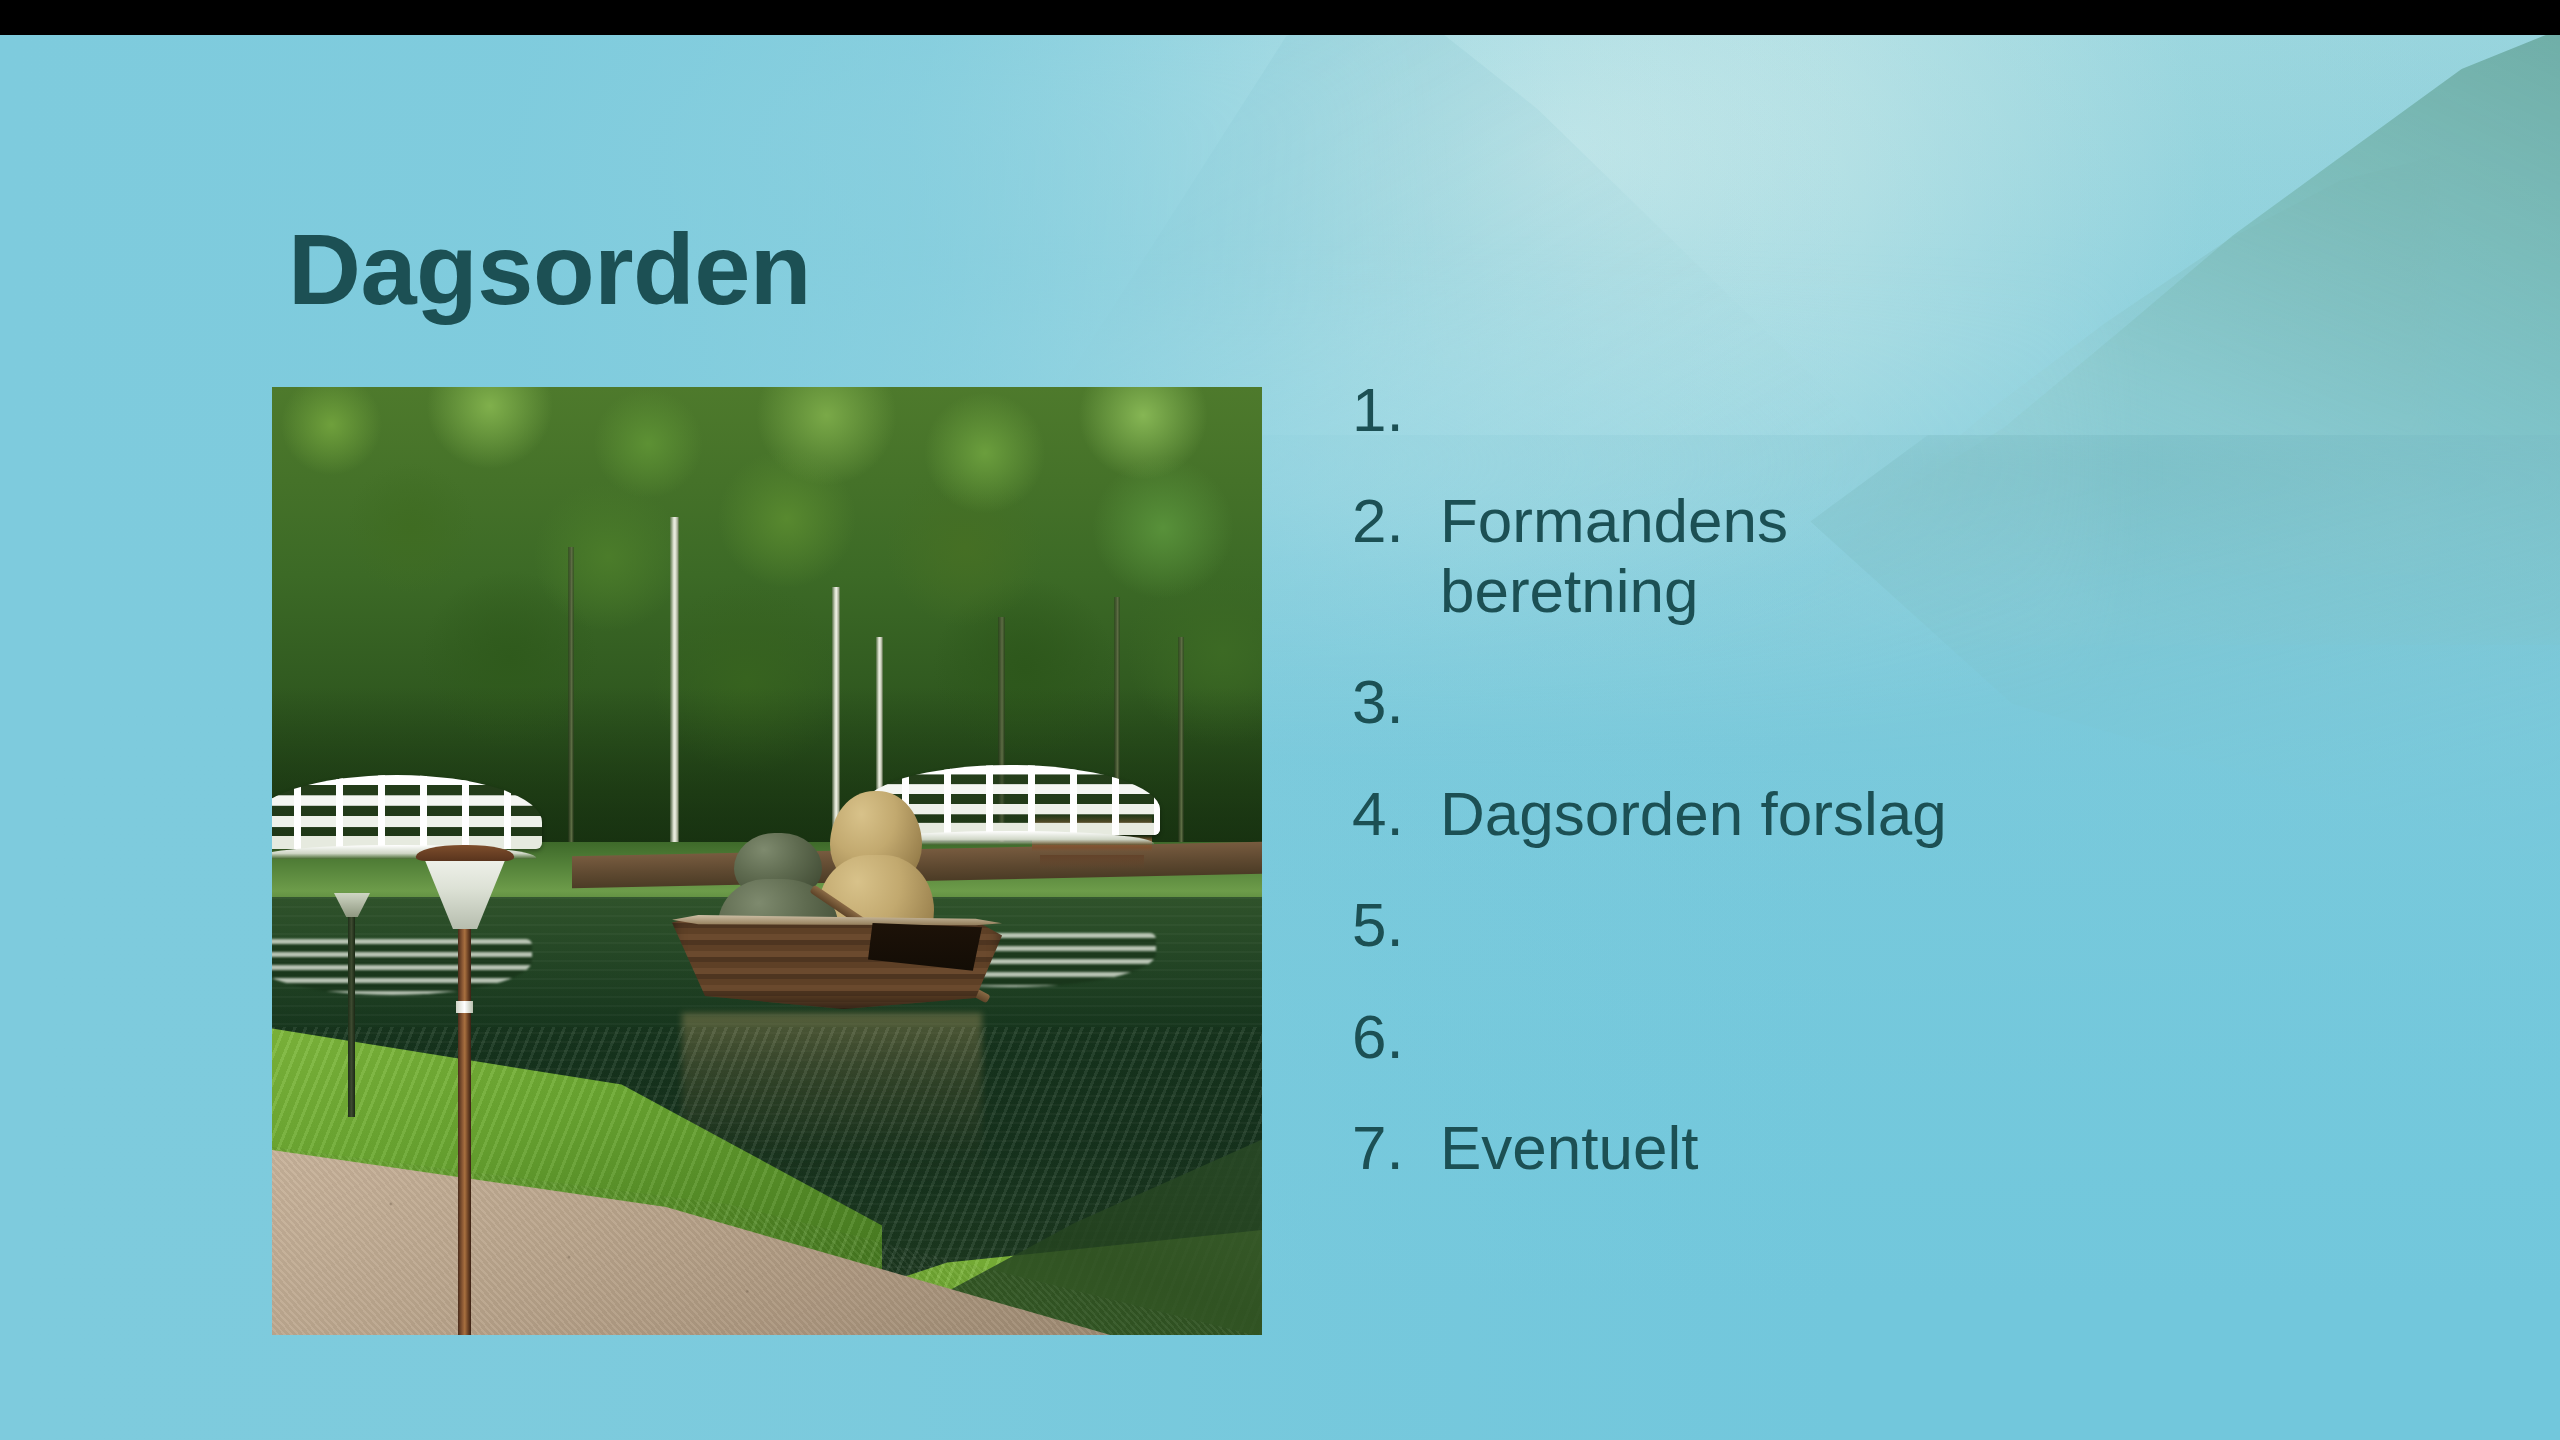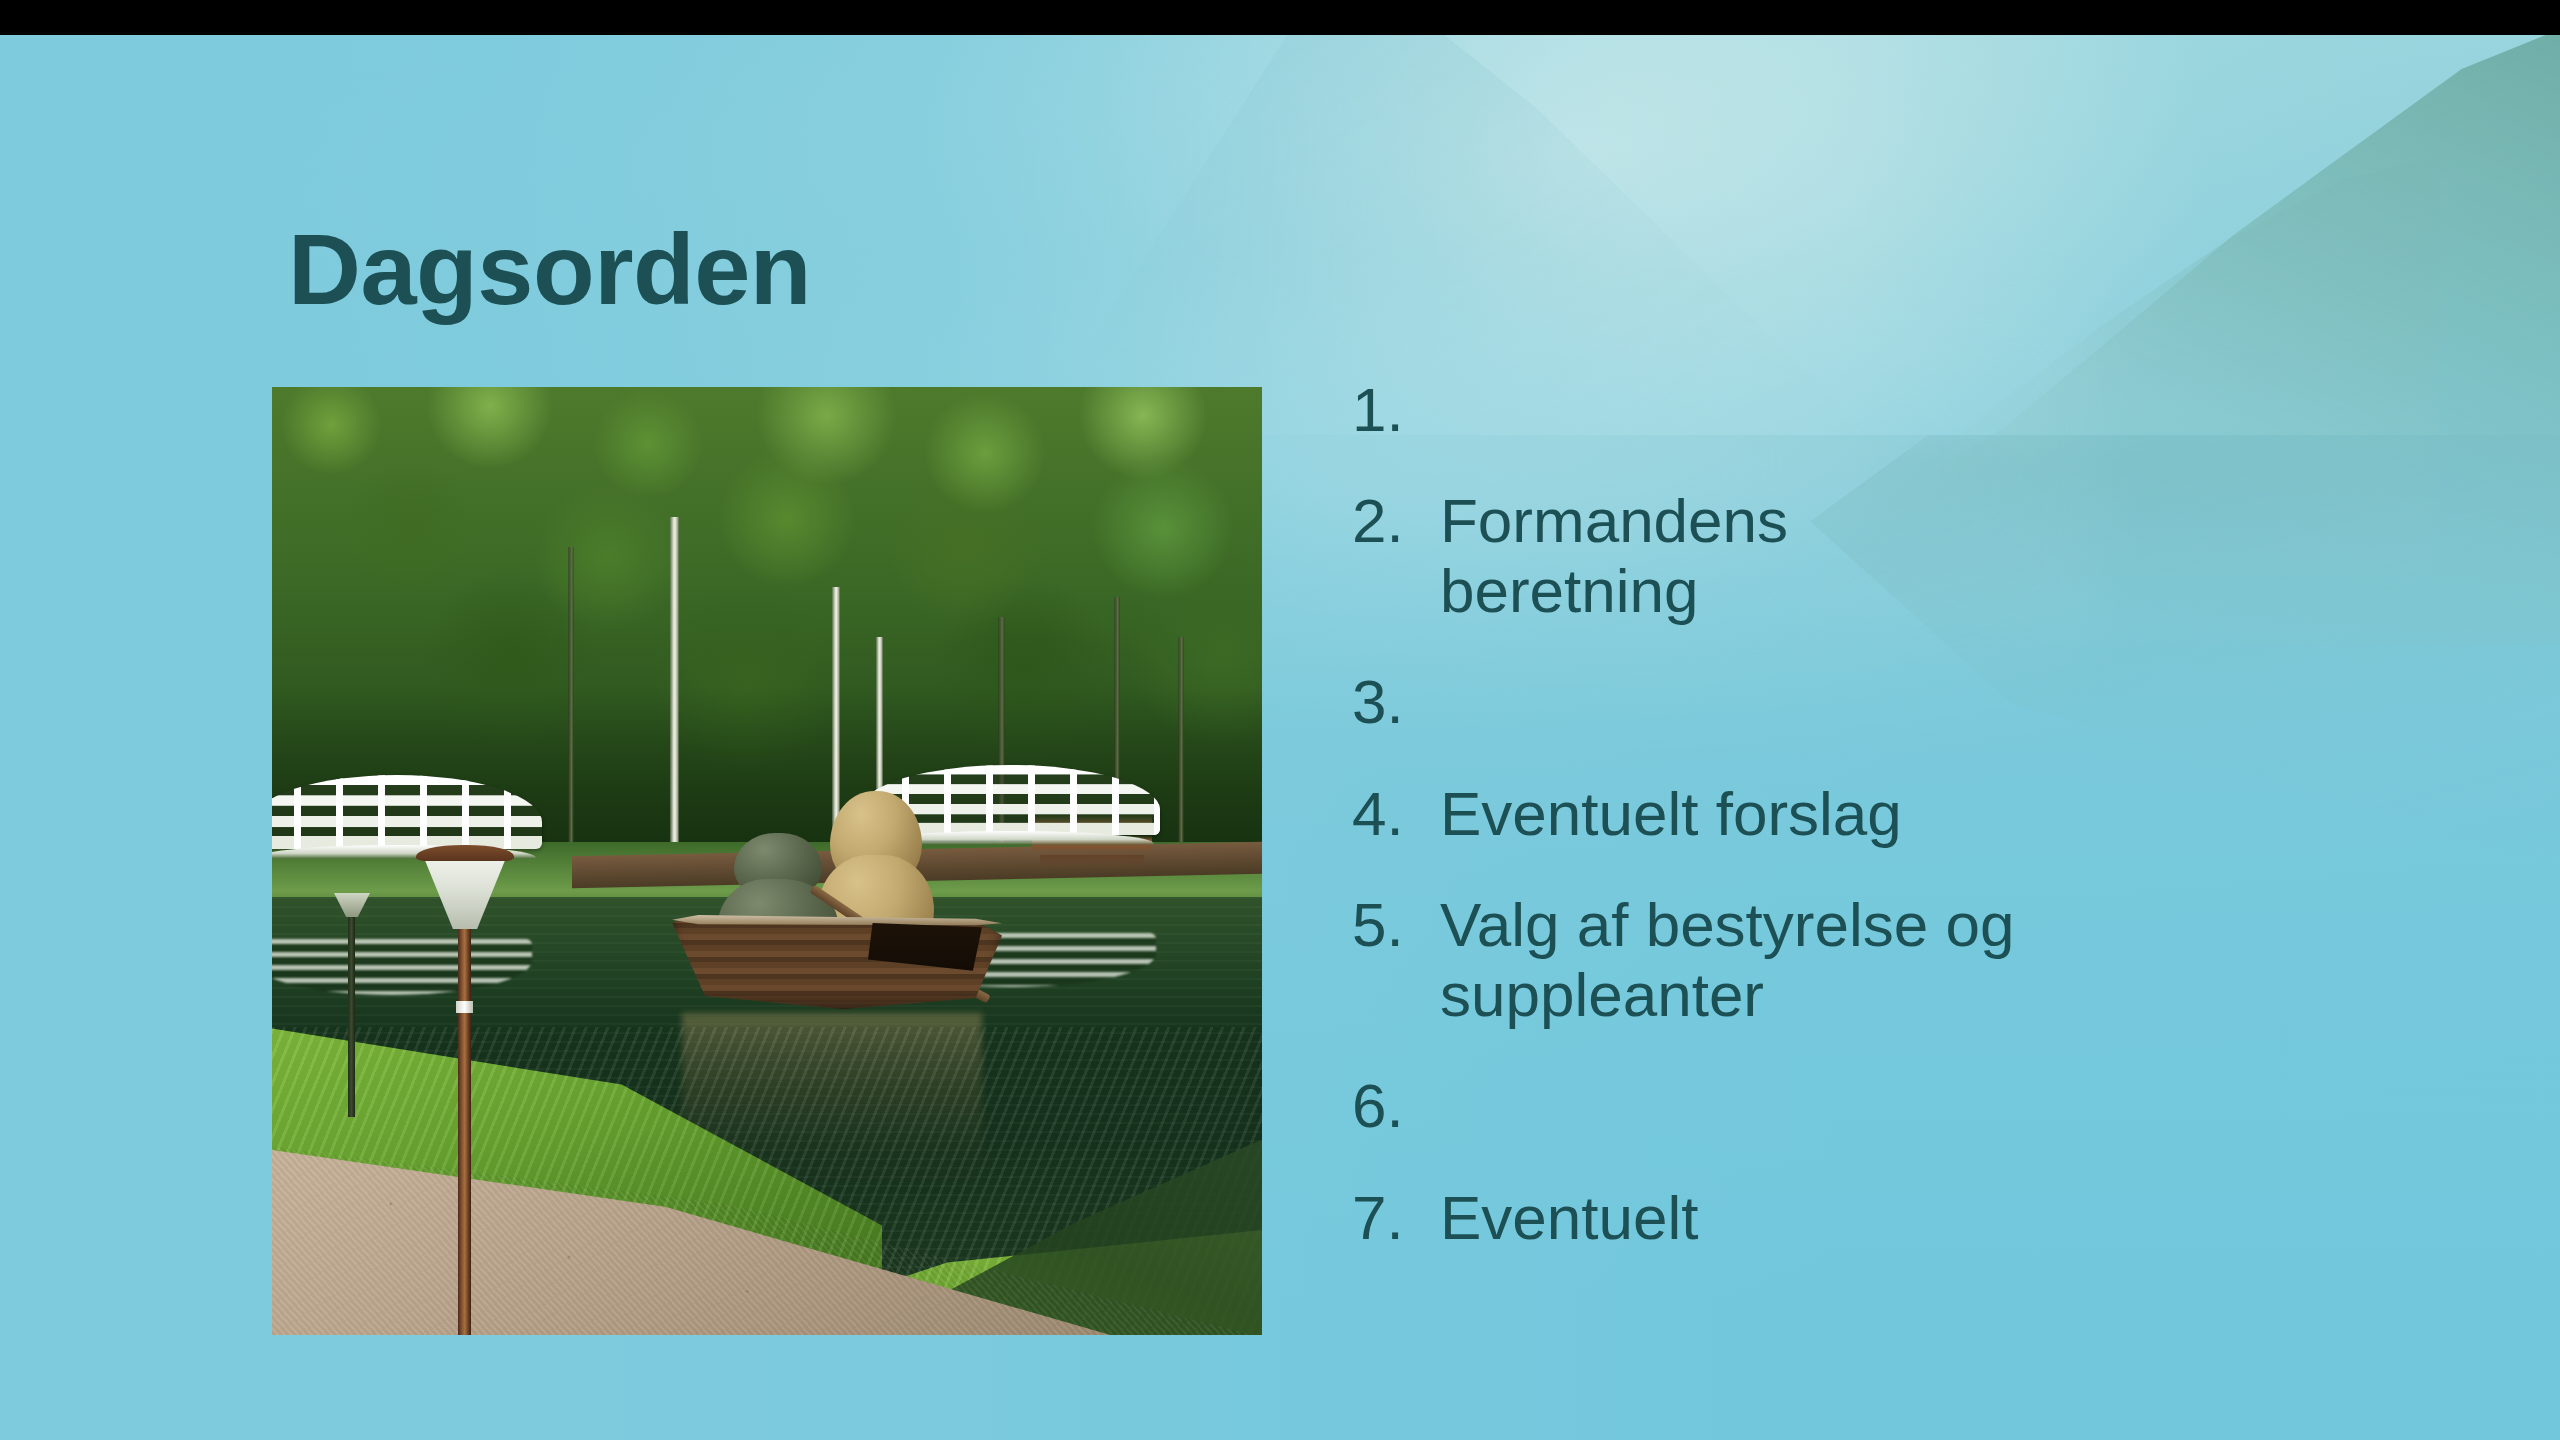--- a/index.html
+++ b/index.html
@@ -543,26 +543,25 @@
       <span class="agenda-num">2.</span>
       <span class="agenda-text">Formandens beretning</span>
     </div>
 
     <div class="agenda-item">
       <span class="agenda-num">3.</span>
     </div>
 
     <div class="agenda-item">
       <span class="agenda-num">4.</span>
-      <span class="agenda-text">Eventuelt forslag</span>
+      <span class="agenda-text">Dagsorden forslag</span>
     </div>
 
     <div class="agenda-item">
       <span class="agenda-num">5.</span>
-      <span class="agenda-text">Valg af bestyrelse og suppleanter</span>
     </div>
 
     <div class="agenda-item">
       <span class="agenda-num">6.</span>
     </div>
 
     <div class="agenda-item">
       <span class="agenda-num">7.</span>
       <span class="agenda-text">Eventuelt</span>
     </div>

